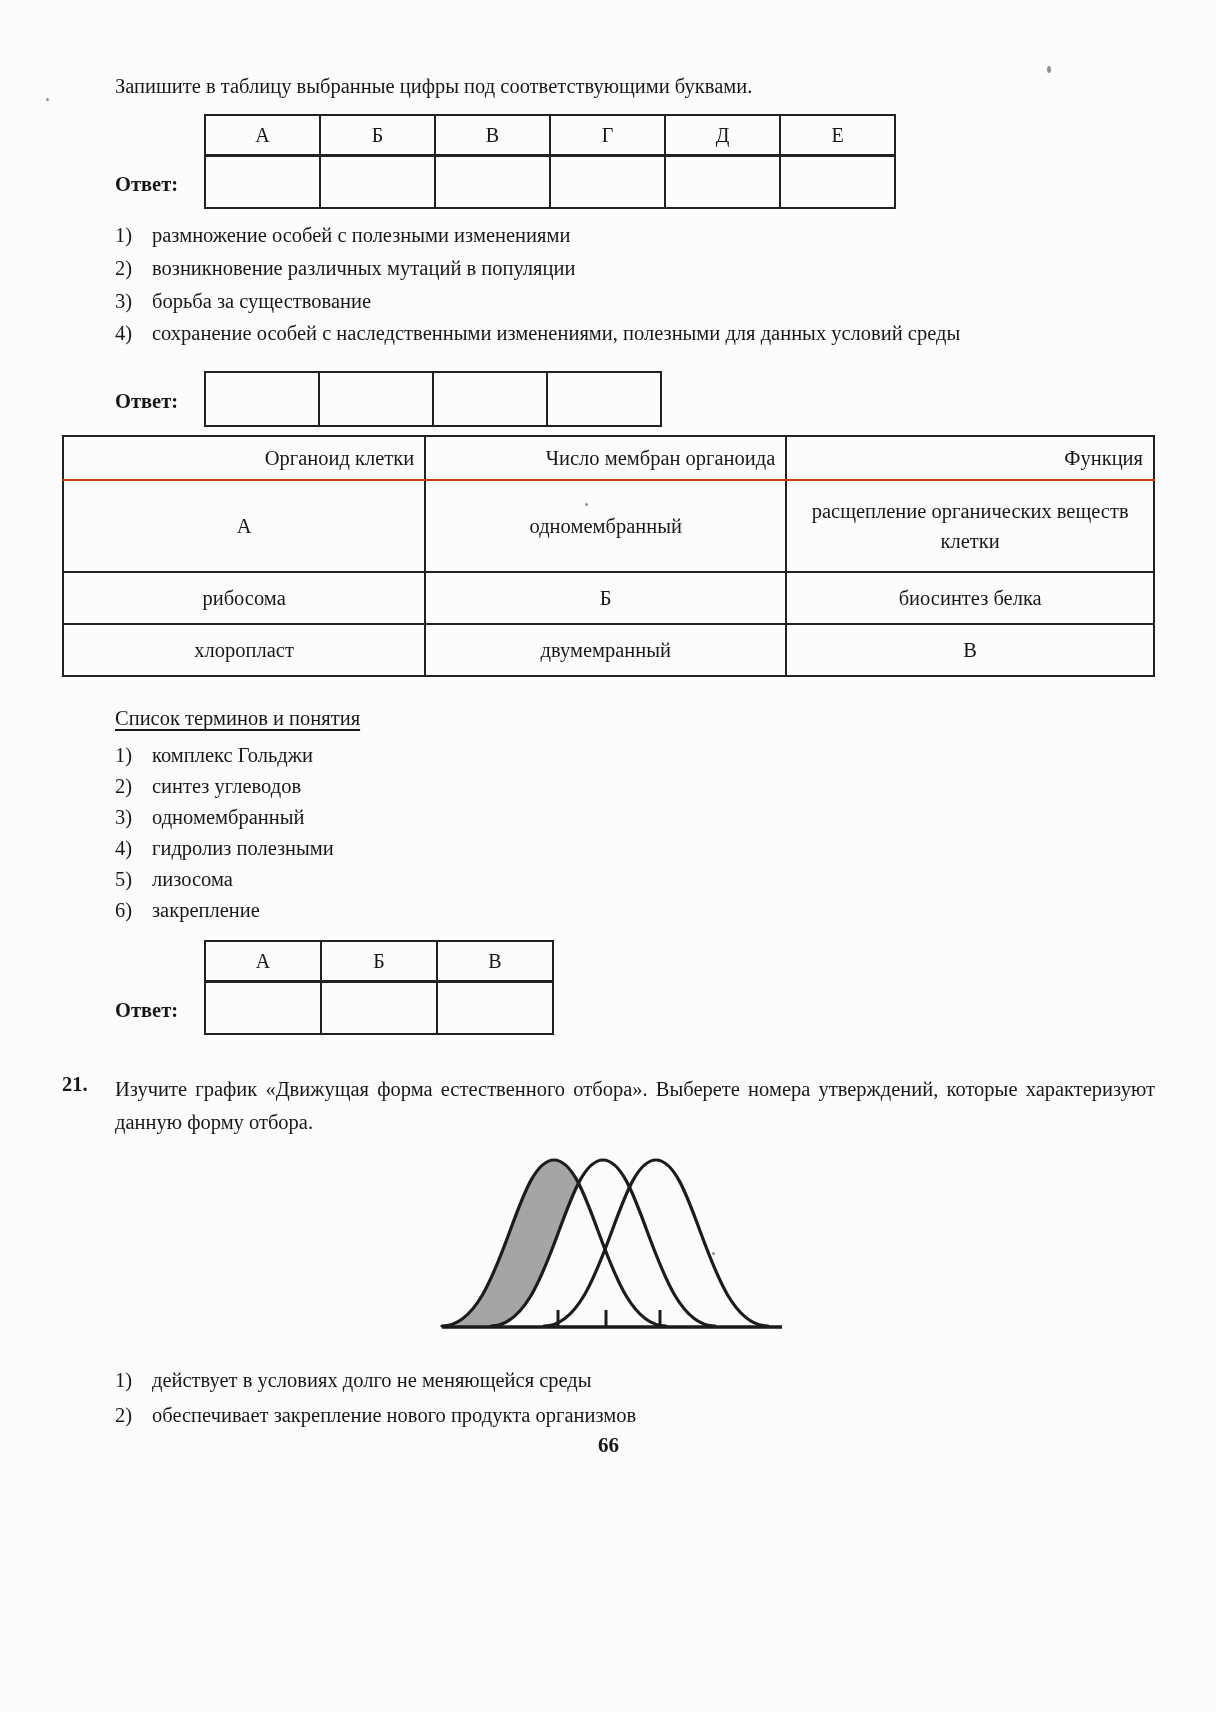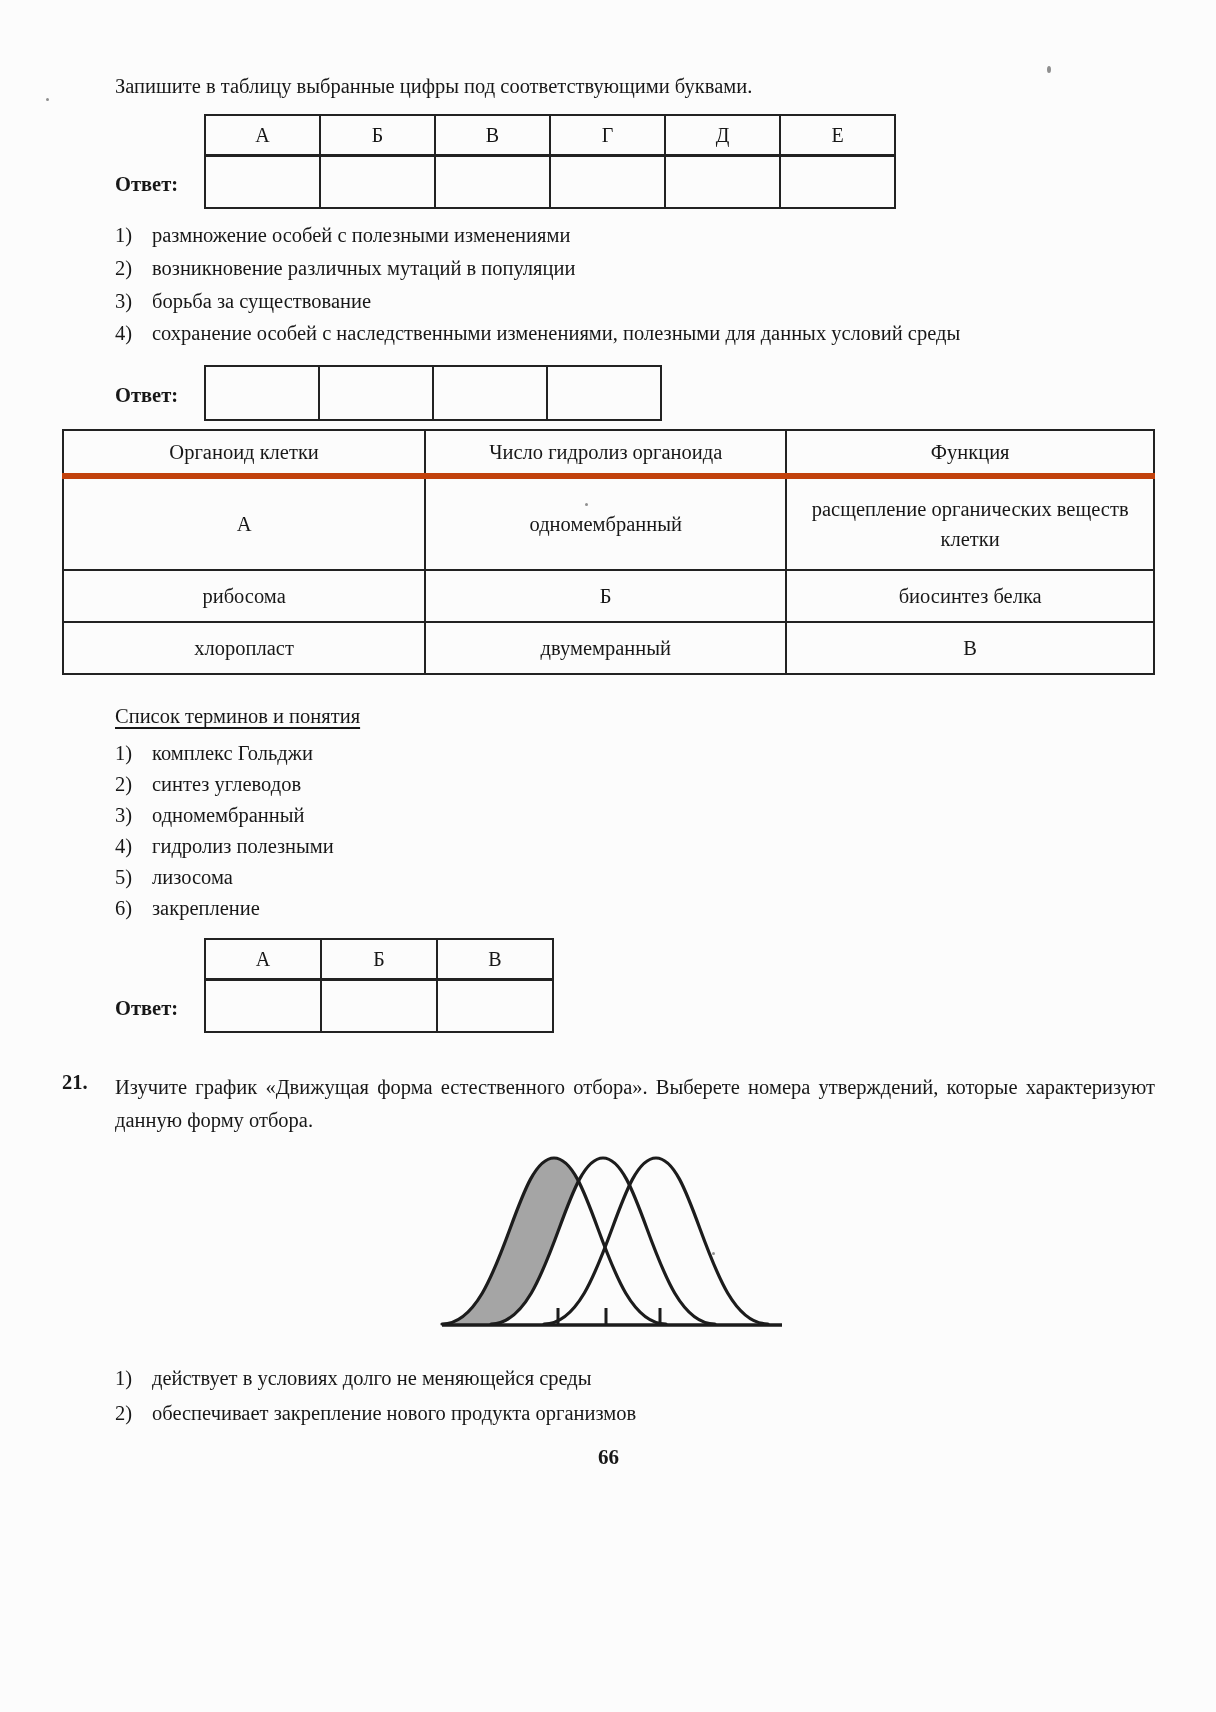--- a/index.html
+++ b/index.html
@@ -17,21 +17,21 @@
   }
   .q-text,.intro-text{text-align:justify;line-height:1.58;}
   .intro-text{margin-left:53px;}
   .question{display:flex;margin-top:34px;}
   .q-num{width:53px;flex:0 0 53px;font-weight:bold;}
   .q-body{flex:1;min-width:0;}
   .list{margin-top:10px;margin-left:53px;}
   .list-item{display:flex;line-height:33px;}
   .item-num{width:37px;flex:0 0 37px;}
   .item-text{flex:1;}
-  .item-cap{max-width:870px;line-height:31px;margin-bottom:0;}
+  .item-cap{max-width:870px;line-height:31px;margin-bottom:6px;}
   .wrapcap{line-height:31px;}
   
   .answer-block{display:flex;align-items:flex-end;margin-left:53px;}
   .answer-label{font-weight:bold;width:89px;flex:0 0 89px;padding-bottom:13px;}
   table.ans{border-collapse:collapse;}
   table.ans td{
     border:2px solid #222;
     text-align:center;vertical-align:middle;
     font-size:20px;
   }
@@ -41,32 +41,32 @@
   .ans.cols4 td{width:110px;}
   .ans.cols4 .blank td{height:50px;}
   .ans.cols3 td{width:112px;}
   
   table.big{border-collapse:collapse;width:100%;margin-top:8px;}
   table.big td{
     border:2px solid #222;
     text-align:center;vertical-align:middle;
     padding:6px 18px;line-height:1.5;
   }
-  table.big .bhdr td{border-bottom:6px solid #c2410c;height:38px;padding:2px 10px;}
+  table.big .bhdr td{border-bottom:2px solid #c2410c;height:38px;padding:2px 10px;text-align:right;}
   table.big .r1 td{height:78px;}
   table.big .r2 td,.big .r3 td{height:38px;}
   .col1{width:33.2%;}.col2{width:33.1%;}.col3{width:33.7%;}
   .terms-title{margin-top:30px;margin-left:53px;
     text-decoration:underline;text-underline-offset:4px;text-decoration-thickness:1.5px;}
   .terms{margin-top:10px;margin-left:53px;}
   .terms .list-item{line-height:31px;}
   .graph-wrap{margin-left:378px;margin-top:12px;}
   .q21-items{margin-top:22px;margin-left:53px;}
   .q21-items .list-item{line-height:35px;}
-  .page-number{text-align:center;font-weight:bold;margin-top:14px;font-size:21px;}
+  .page-number{text-align:center;font-weight:bold;font-size:21px;}
   
   .artifact{position:absolute;background:#8f8f8f;border-radius:50%;}
   .a1{left:1047px;top:66px;width:4px;height:7px;}
   .a2{left:46px;top:98px;width:3px;height:3px;}
   .a3{left:585px;top:503px;width:3px;height:3px;}
   .a4{left:712px;top:1252px;width:3px;height:3px;}
 </style>
 </head>
 <body>
 
@@ -130,21 +130,21 @@
         </tr>
       </tbody>
     </table>
   </div>
 
 
   <table class="big">
     <tbody>
       <tr class="bhdr">
         <td class="col1">Органоид клетки</td>
-        <td class="col2">Число гидролиз органоида</td>
+        <td class="col2">Число мембран органоида</td>
         <td class="col3">Функция</td>
       </tr>
       <tr class="r1">
         <td>А</td>
         <td>одномембранный</td>
         <td>расщепление органических веществ клетки</td>
       </tr>
       <tr class="r2">
         <td>рибосома</td>
         <td>Б</td>

